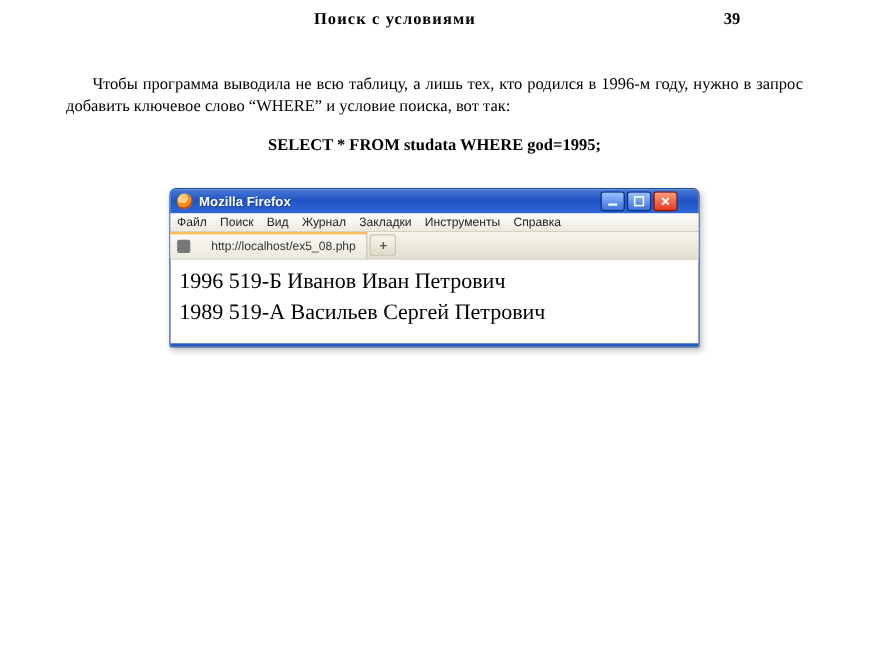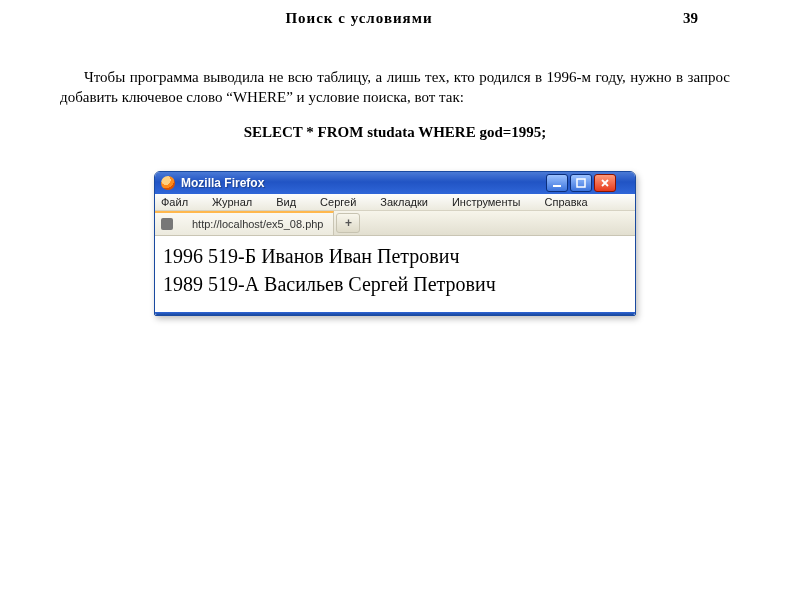--- a/index.html
+++ b/index.html
@@ -17,21 +17,21 @@
     padding: 10px 70px 0 60px;
   }
   .header-row {
     display: flex;
     justify-content: space-between;
     font-weight: bold;
     font-size: 15px;
     margin: 0 32px 40px 0;
   }
   .header-title { flex: 1; text-align: center; letter-spacing: 1px; }
-  .header-num { width: 40px; text-align: right; }
+  .header-num { width: 40px; text-align: left; }
   .para {
     text-align: justify;
     margin-bottom: 16px;
     line-height: 1.35;
   }
   .para-indent { text-indent: 24px; }
   .sql {
     text-align: center;
     font-weight: bold;
     margin: 10px 0 30px;
@@ -75,21 +75,21 @@
     display: flex; align-items: center; justify-content: center;
     color: #fff; font-weight: bold; font-size: 10px;
   }
   .win-btn.close { background: linear-gradient(to bottom, #ff9a7a, #e63a1d); border-color:#8a1200;}
   .win-btn svg { width: 10px; height: 10px; }
 
   .menubar {
     background: linear-gradient(to bottom, #fdfdfc, #eceade);
     padding: 2px 6px;
     display: flex;
-    gap: 24px;
+    gap: 12px;
     color: #222;
     border-bottom: 1px solid #d6d2c2;
   }
   .menubar span { cursor: default; }
 
   .tabbar {
     display: flex;
     align-items: center;
     background: linear-gradient(to bottom, #f7f5eb, #e2dfd0);
     border-bottom: 1px solid #c9c5b4;
@@ -255,23 +255,23 @@
         <span class="win-btn close">
           <svg viewBox="0 0 10 10">
               <path d="M2 2 L8 8 M8 2 L2 8" stroke="#fff" stroke-width="1.8"></path>
             </svg>
         </span>
       </div>
     </div>
 
     <div class="menubar">
       <span>Файл</span>
+      <span>Поиск</span>
+      <span>Вид</span>
       <span>Журнал</span>
-      <span>Вид</span>
-      <span>Сергей</span>
       <span>Закладки</span>
       <span>Инструменты</span>
       <span>Справка</span>
     </div>
 
     <div class="tabbar">
       <div class="tab">
         <span class="site-icon"></span>
         <span>http://localhost/ex5_08.php</span>
       </div>

